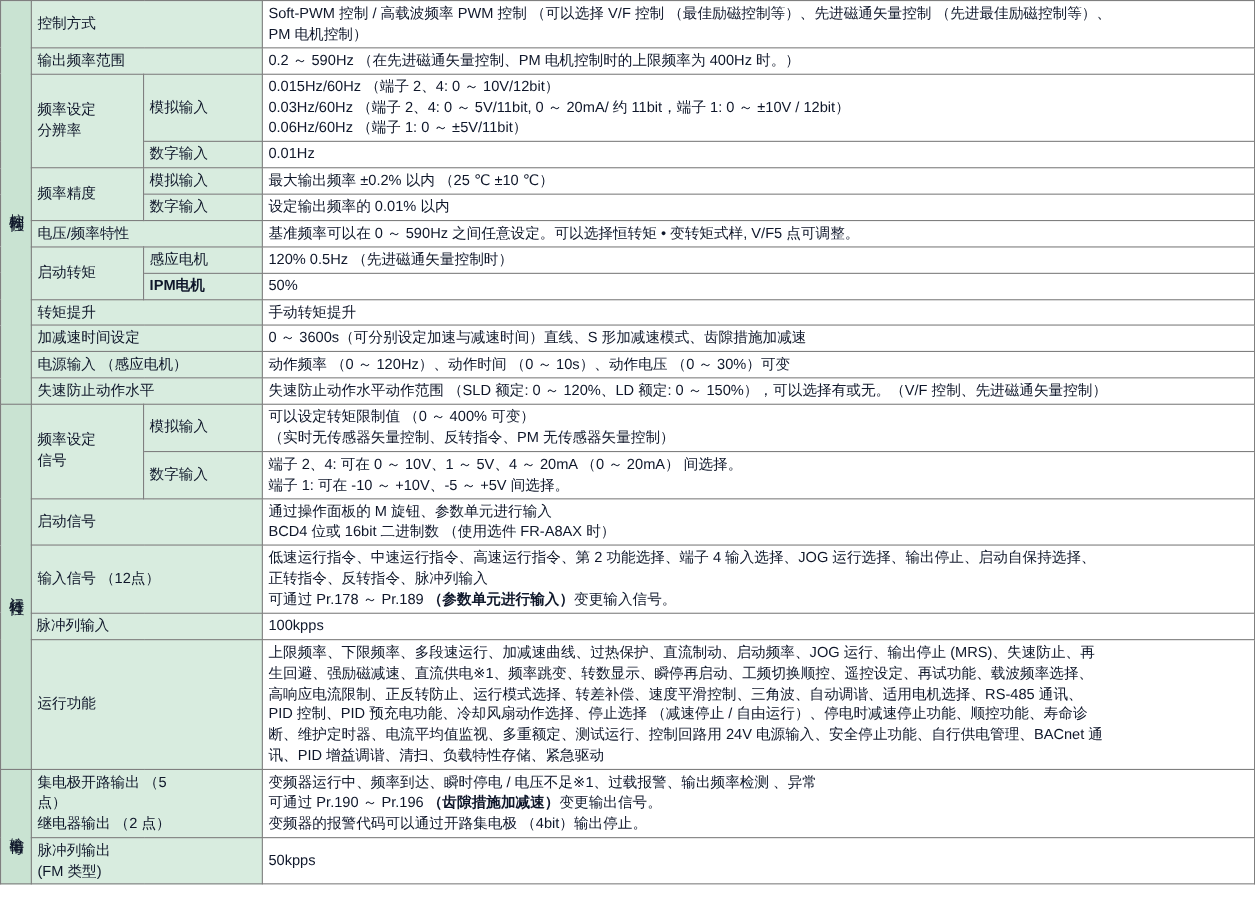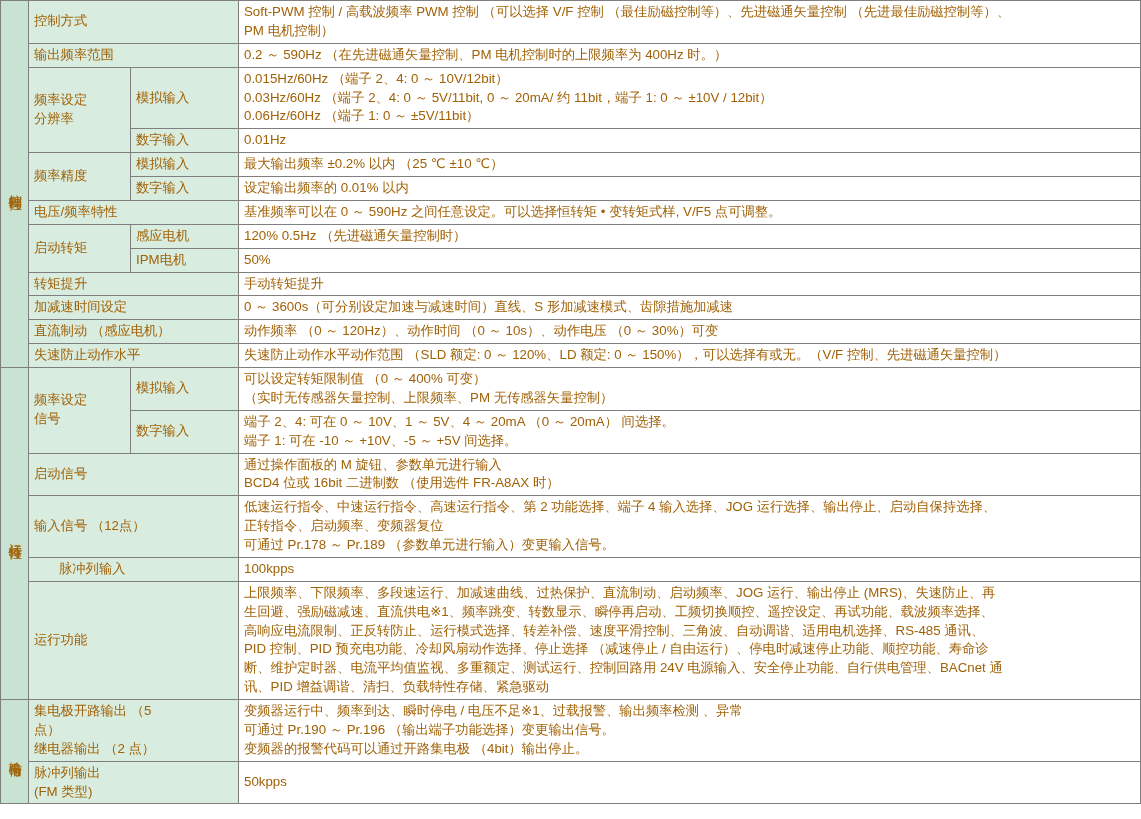--- a/index.html
+++ b/index.html
@@ -14,21 +14,21 @@
     position: relative;
     overflow: hidden;
     background: #fff;
   }
   table.spec {
     border-collapse: collapse;
     table-layout: fixed;
     width: 1141px;
     font-size: 13.3px;
     line-height: 1.42;
-    color: #a16207;
+    color: #0f172a;
   }
   table.spec td {
     border: 1px solid #7f7f7f;
     padding: 2px 5px;
     vertical-align: middle;
   }
   td.group {
     background: #c9e3d2;
     text-align: center;
     width: 28px;
@@ -52,21 +52,21 @@
     padding-left: 8px;
     width: 108px;
     margin-left: 43px;
   }
   td.val {
     background: #ffffff;
     padding-left: 6px;
     text-align: left;
   }
   .line { display: block; }
-  b { font-weight: normal; }
+  b { font-weight: bold; }
 </style>
 </head>
 <body>
 
 <div id="sheet">
 <table class="spec">
   <colgroup>
     <col style="width:28px">
     <col style="width:102px">
     <col style="width:108px">
@@ -154,21 +154,21 @@
     </tr>
 
     <tr>
       <td class="lbl1" colspan="2">加减速时间设定</td>
       <td class="val">
         <span class="line">0 ～ 3600s（可分别设定加速与减速时间）直线、S 形加减速模式、齿隙措施加减速</span>
       </td>
     </tr>
 
     <tr>
-      <td class="lbl1" colspan="2">直流制动 （感应电机）</td>
+      <td class="lbl1" colspan="2">电源输入 （感应电机）</td>
       <td class="val">
         <span class="line">动作频率 （0 ～ 120Hz）、动作时间 （0 ～ 10s）、动作电压 （0 ～ 30%）可变</span>
       </td>
     </tr>
 
     <tr>
       <td class="lbl1" colspan="2">失速防止动作水平</td>
       <td class="val">
         <span class="line">失速防止动作水平动作范围 （SLD 额定: 0 ～ 120%、LD 额定: 0 ～ 150%），可以选择有或无。（V/F 控制、先进磁通矢量控制）</span>
       </td>
@@ -178,21 +178,21 @@
       <td class="group" rowspan="6">
         <span class="vert">运行特性</span>
       </td>
       <td class="lbl1" rowspan="2">
         <span class="line">频率设定</span>
         <span class="line">信号</span>
       </td>
       <td class="lbl2">模拟输入</td>
       <td class="val">
         <span class="line">可以设定转矩限制值 （0 ～ 400% 可变）</span>
-        <span class="line">（实时无传感器矢量控制、上限频率、PM 无传感器矢量控制）</span>
+        <span class="line">（实时无传感器矢量控制、反转指令、PM 无传感器矢量控制）</span>
       </td>
     </tr>
     <tr>
       <td class="lbl2">数字输入</td>
       <td class="val">
         <span class="line">端子 2、4:  可在 0 ～ 10V、1 ～ 5V、4 ～ 20mA （0 ～ 20mA） 间选择。</span>
         <span class="line">端子 1: 可在 -10 ～ +10V、-5 ～ +5V 间选择。</span>
       </td>
     </tr>
 
@@ -201,27 +201,27 @@
       <td class="val">
         <span class="line">通过操作面板的 M 旋钮、参数单元进行输入</span>
         <span class="line">BCD4 位或 16bit 二进制数 （使用选件 FR-A8AX 时）</span>
       </td>
     </tr>
 
     <tr>
       <td class="lbl1" colspan="2">输入信号 （12点）</td>
       <td class="val">
         <span class="line">低速运行指令、中速运行指令、高速运行指令、第 2 功能选择、端子 4 输入选择、JOG 运行选择、输出停止、启动自保持选择、</span>
-        <span class="line">正转指令、启动频率、变频器复位</span>
+        <span class="line">正转指令、反转指令、脉冲列输入</span>
         <span class="line"><span>可通过 Pr.178 ～ Pr.189 </span><b>（参数单元进行输入）</b><span>变更输入信号。</span></span>
       </td>
     </tr>
 
     <tr>
-      <td class="lbl1" colspan="2" style="padding-left:30px;margin-top:32px;">脉冲列输入</td>
+      <td class="lbl1" colspan="2" style="padding-left:4px;margin-top:32px;">脉冲列输入</td>
       <td class="val">
         <span class="line">100kpps</span>
       </td>
     </tr>
 
     <tr>
       <td class="lbl1" colspan="2">运行功能</td>
       <td class="val">
         <span class="line">上限频率、下限频率、多段速运行、加减速曲线、过热保护、直流制动、启动频率、JOG 运行、输出停止 (MRS)、失速防止、再</span>
         <span class="line">生回避、强励磁减速、直流供电※1、频率跳变、转数显示、瞬停再启动、工频切换顺控、遥控设定、再试功能、载波频率选择、</span>
@@ -236,21 +236,21 @@
       <td class="group" rowspan="2">
         <span class="vert">输出信号</span>
       </td>
       <td class="lbl1" colspan="2">
         <span class="line">集电极开路输出 （5</span>
         <span class="line">点）</span>
         <span class="line">继电器输出 （2 点）</span>
       </td>
       <td class="val">
         <span class="line">变频器运行中、频率到达、瞬时停电 / 电压不足※1、过载报警、输出频率检测 、异常</span>
-        <span class="line"><span>可通过 Pr.190 ～ Pr.196 </span><b>（输出端子功能选择）</b><span>变更输出信号。</span></span>
+        <span class="line"><span>可通过 Pr.190 ～ Pr.196 </span><b>（齿隙措施加减速）</b><span>变更输出信号。</span></span>
         <span class="line">变频器的报警代码可以通过开路集电极 （4bit）输出停止。</span>
       </td>
     </tr>
 
     <tr>
       <td class="lbl1" colspan="2" style="">
         <span class="line">脉冲列输出</span>
         <span class="line">(FM 类型)</span>
       </td>
       <td class="val">

